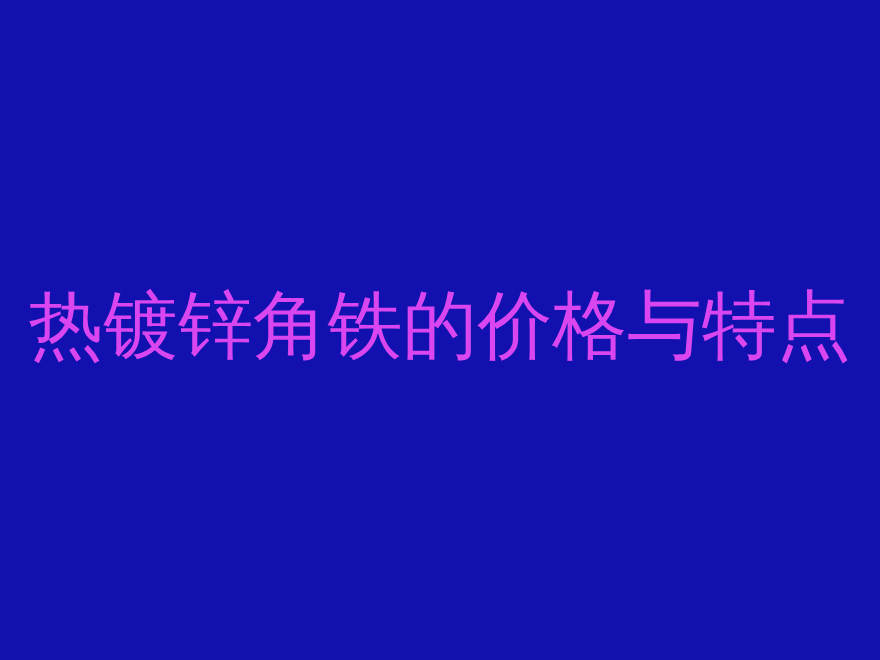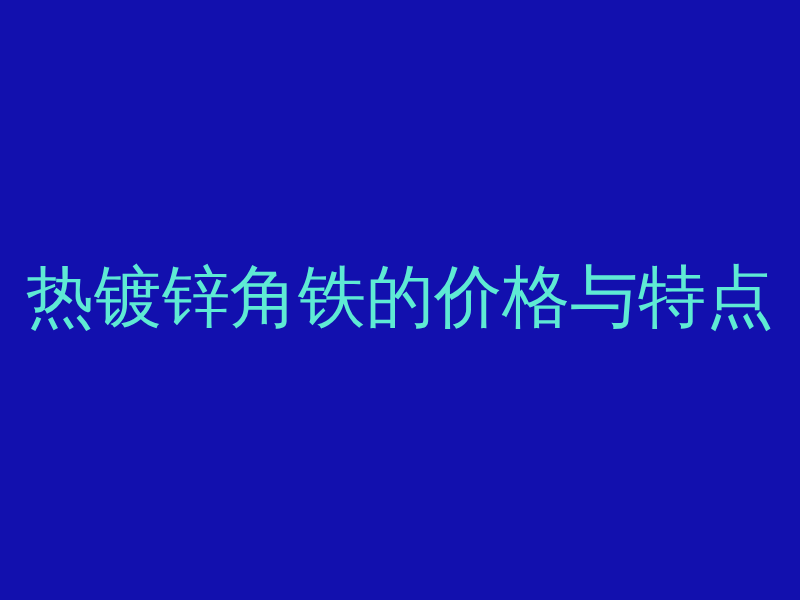--- a/index.html
+++ b/index.html
@@ -49,17 +49,17 @@
     -webkit-font-smoothing: antialiased;
   }
 </style>
 </head>
 <body>
 
 <div id="slide" style="background: rgb(18, 16, 174);">
 
   <div id="title-band">
 
-    <h1 id="slide-title" style="color: #5eead4;">热镀锌角铁的价格与特点</h1>
+    <h1 id="slide-title" style="color: #d946ef;">热镀锌角铁的价格与特点</h1>
 
   </div>
 
 </div>
 
 </body></html>

